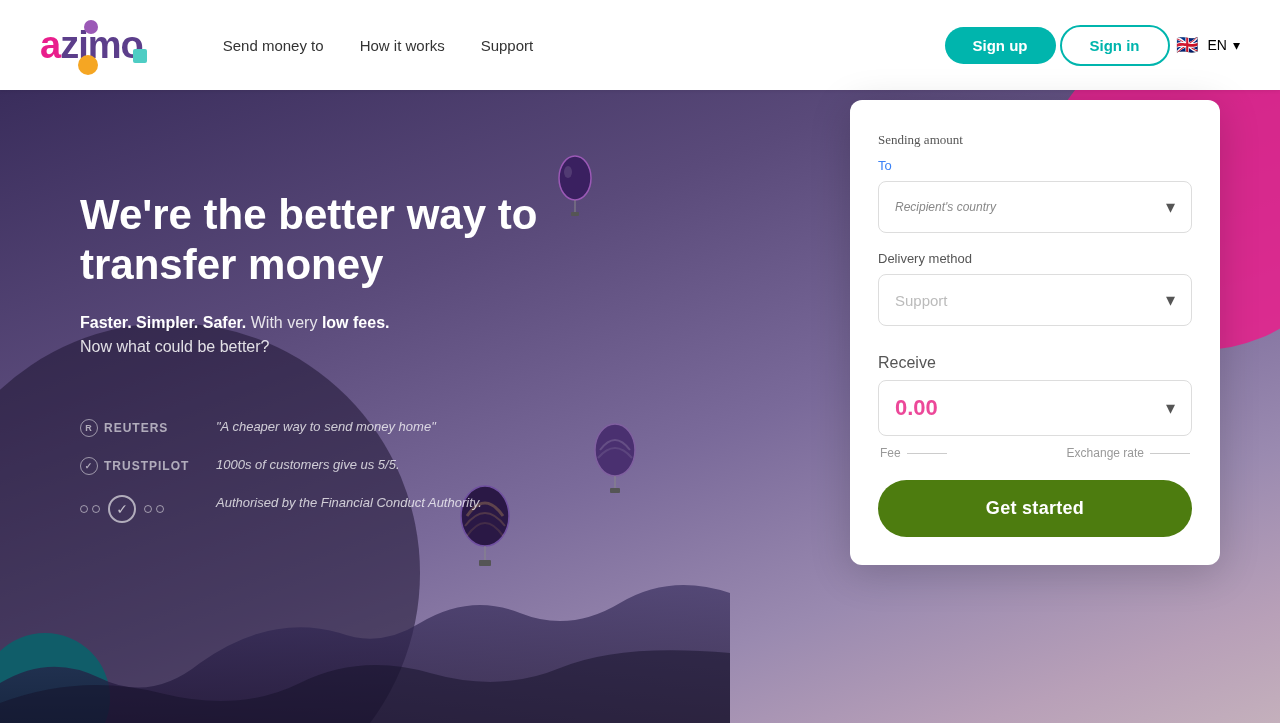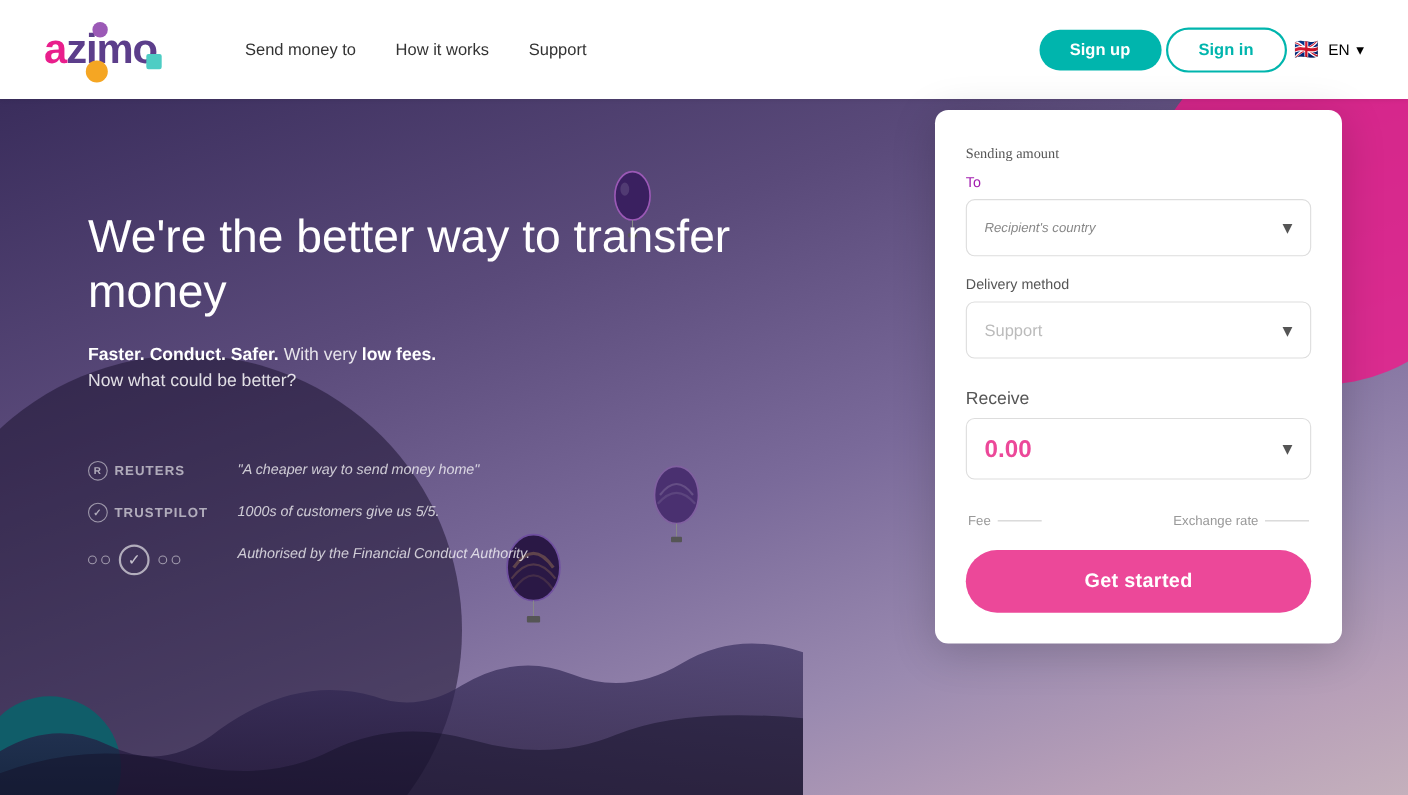--- a/index.html
+++ b/index.html
@@ -84,21 +84,21 @@
     }
     .balloon svg { display: block; }
 
     
     .hero-content {
       position: absolute; top: 90px; left: 0; width: 730px; height: 633px;
       display: flex; flex-direction: column; justify-content: flex-start;
       padding: 100px 60px 40px 80px; z-index: 5;
     }
     .hero-title {
-      color: #fff; font-size: 42px; font-weight: 400; line-height: 1.2;
+      color: #fff; font-size: 42px; font-weight: 700; line-height: 1.2;
       margin-bottom: 20px;
     }
     .hero-subtitle { color: rgba(255,255,255,0.85); font-size: 16px; line-height: 1.5; margin-bottom: 50px; }
     .hero-subtitle strong { color: #fff; }
     .hero-subtitle .low-fees { font-weight: 700; color: #fff; }
 
     
     .testimonials { display: flex; flex-direction: column; gap: 20px; margin-top: 10px; }
     .testimonial-item { display: flex; align-items: flex-start; gap: 16px; }
     .testimonial-logo { color: rgba(255,255,255,0.6); font-size: 12px; font-weight: 700; letter-spacing: 1px; display: flex; align-items: center; gap: 6px; min-width: 120px; }
@@ -125,21 +125,21 @@
     .amount-row {
       display: flex; align-items: center;
       border: 1.5px solid #ddd; border-radius: 8px; overflow: hidden;
       margin-bottom: 18px; background: #fff;
     }
     .amount-input {
       flex: 1; border: none; outline: none; font-size: 22px; font-weight: 600;
       color: #222; padding: 14px 16px; background: transparent;
     }
 
-    .to-label { font-size: 13px; color: #a21caf; margin-bottom: 8px; font-weight: 500; }
+    .to-label { font-size: 13px; color: #3b82f6; margin-bottom: 8px; font-weight: 500; }
     .dropdown-row {
       display: flex; align-items: center;
       border: 1.5px solid #ddd; border-radius: 8px;
       padding: 14px 16px; cursor: pointer; background: #fff;
       margin-bottom: 18px; justify-content: space-between;
     }
     .dropdown-placeholder { color: #888; font-size: 12px; font-style: italic; }
     .dropdown-arrow { color: #555; font-size: 18px; }
 
     .delivery-label { font-size: 13px; color: #555; margin-bottom: 8px; font-weight: 500; }
@@ -157,25 +157,25 @@
       border: 1.5px solid #ddd; border-radius: 8px;
       padding: 14px 16px; background: #fff;
       margin-bottom: 10px; justify-content: space-between;
     }
     .receive-value { color: #ec4899; font-size: 22px; font-weight: 600; }
 
     .fee-row {
       display: flex; justify-content: space-between; font-size: 12px; color: #999;
       margin-bottom: 20px; padding: 0 2px;
     }
-    .fee-item { display: flex; align-items: center; gap: 6px; margin-top: 20px; }
+    .fee-item { display: flex; align-items: center; gap: 6px; }
     .fee-line { display: inline-block; width: 40px; height: 1px; background: #ccc; }
 
     .get-started-btn {
-      width: 100%; background: #ec4899; color: #fff; border: none;
+      width: 100%; background: #4d7c0f; color: #fff; border: none;
       border-radius: 30px; padding: 18px; font-size: 18px; font-weight: 700;
       cursor: pointer; letter-spacing: 0.3px;
     }
 
     
     .mountain {
       position: absolute; bottom: 0; left: 0; width: 730px; height: 200px;
     }
   </style>
 </head>
@@ -257,21 +257,21 @@
       <path d="M12,56 Q30,30 48,56" fill="none" stroke="rgba(255,200,100,0.12)" stroke-width="2"></path>
       <line x1="30" y1="66" x2="30" y2="80" stroke="#888" stroke-width="1"></line>
       <rect x="24" y="80" width="12" height="6" rx="1" fill="#555"></rect>
     </svg>
   </div>
 </div>
 
 <div class="hero-content">
   <h1 class="hero-title">We're the better way to transfer money</h1>
   <p class="hero-subtitle">
-    <strong>Faster. Conduct. Safer.</strong>
+    <strong>Faster. Simpler. Safer.</strong>
     <span> With very </span><span class="low-fees">low fees.</span><br>
     <span>Now what could be better?</span>
   </p>
 
   <div class="testimonials">
 
     <div class="testimonial-item">
       <div class="testimonial-logo">
         <div class="t-icon">R</div>
         <span>REUTERS</span>

